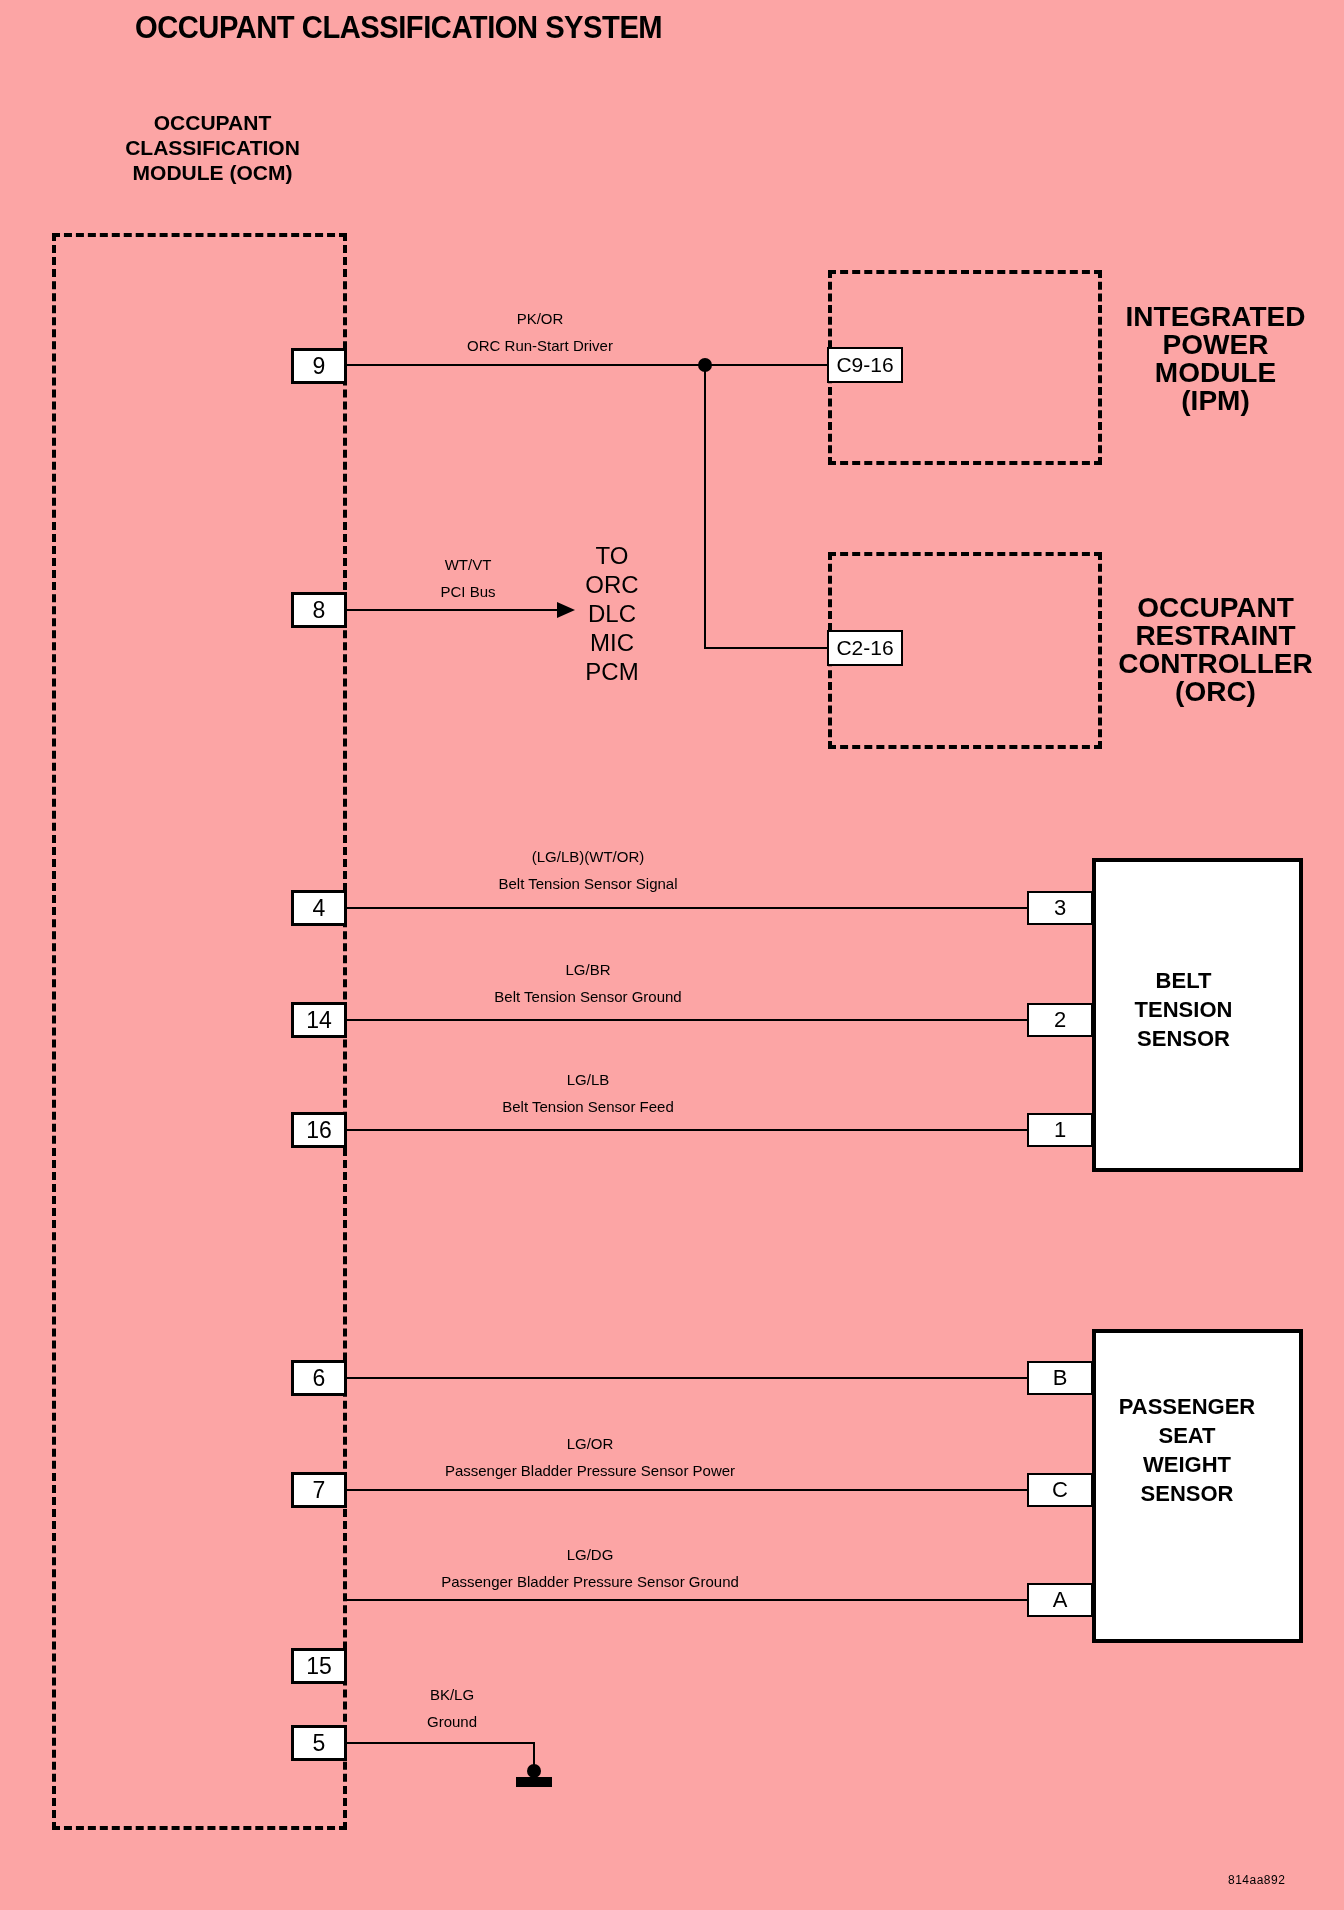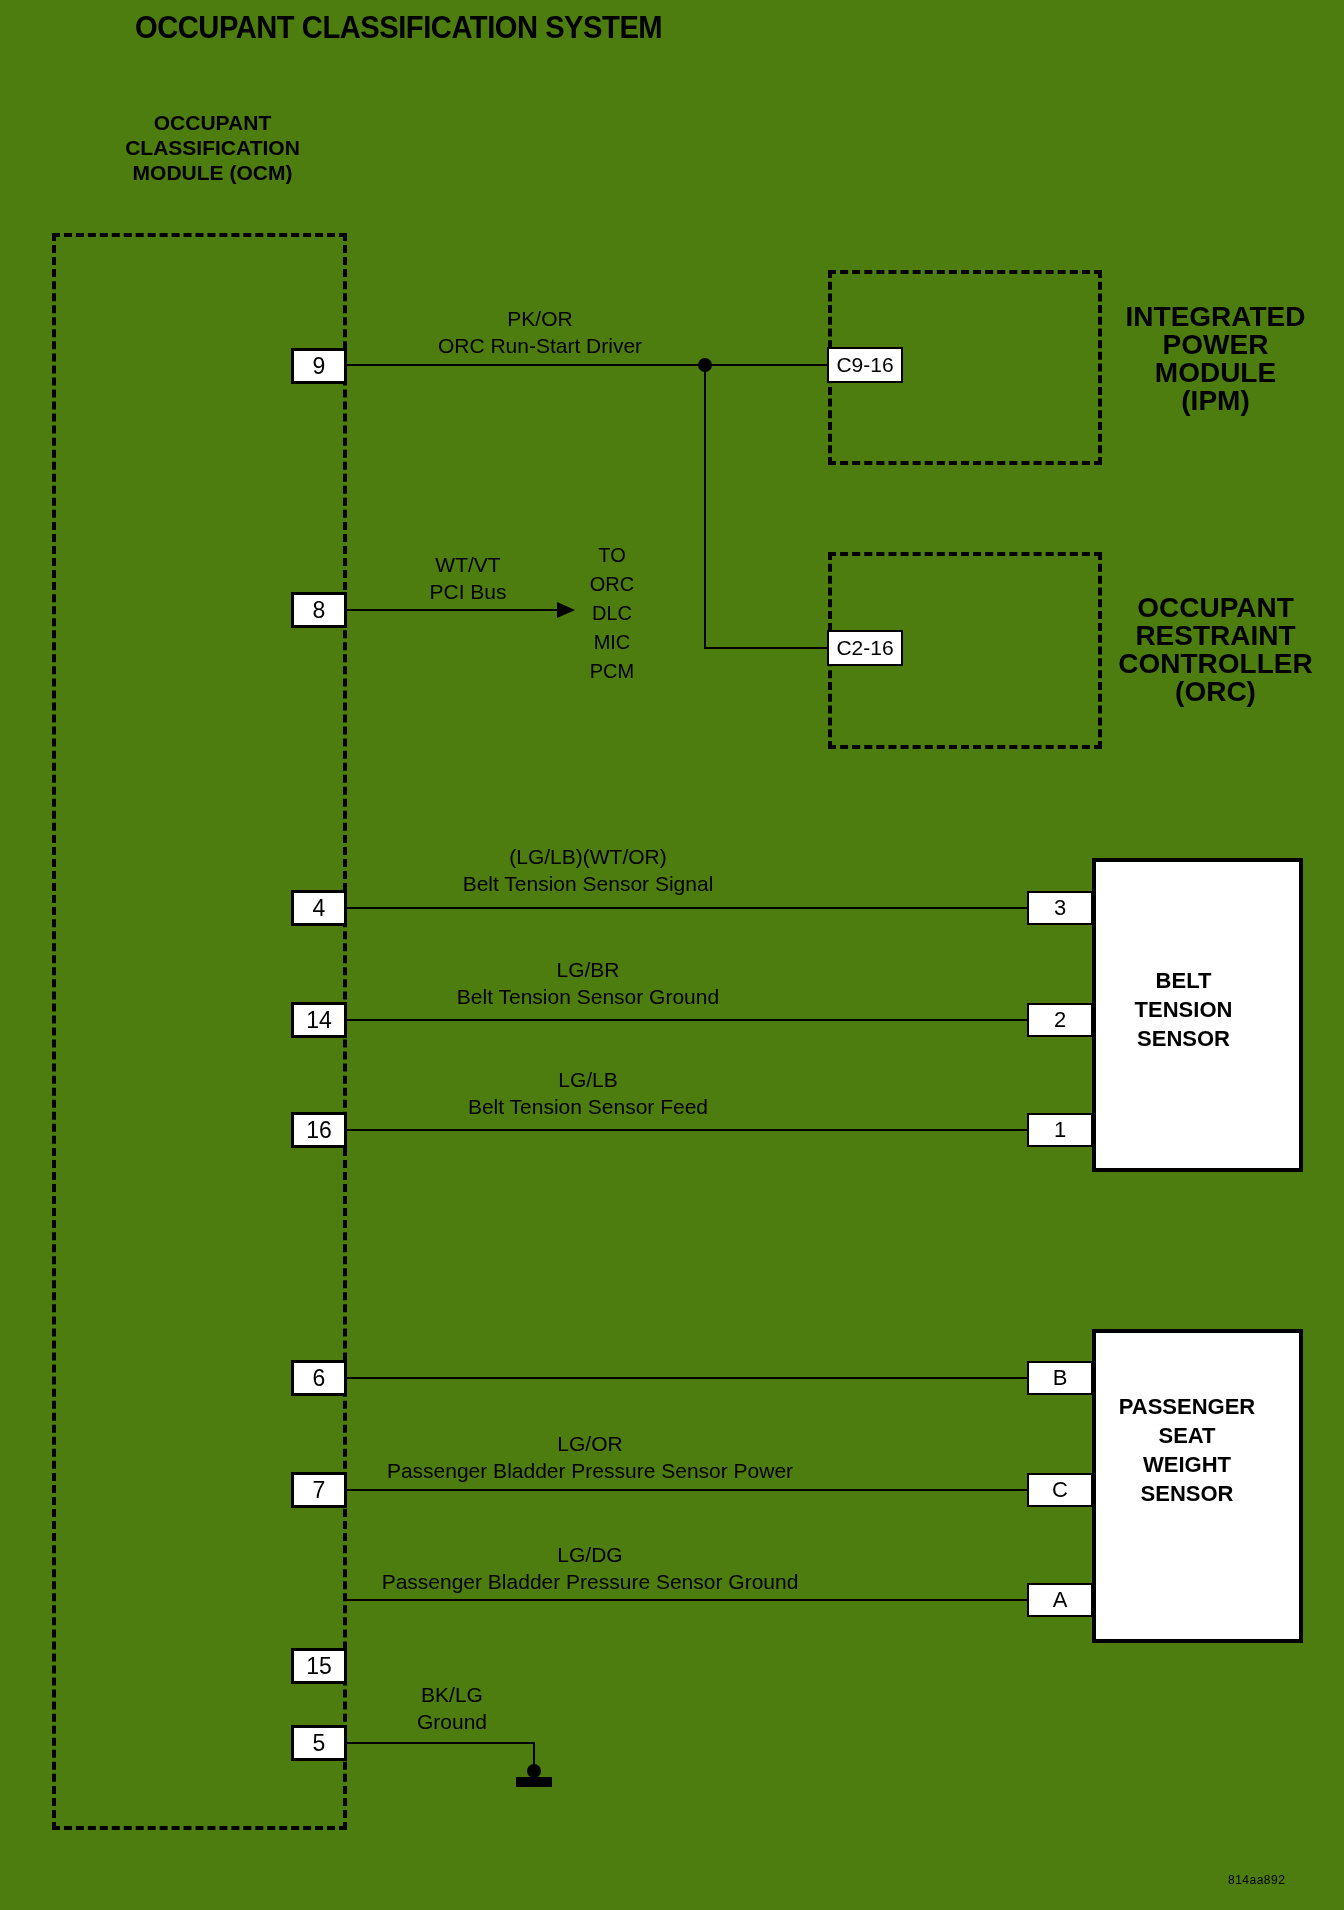--- a/index.html
+++ b/index.html
@@ -1,17 +1,17 @@
 <!DOCTYPE html>
 <html><head>
 <meta charset="utf-8">
 <style>
   html,body{margin:0;padding:0;background:#fff;}
   #canvas{
-    position:relative;width:1344px;height:1910px;background:#4d7c0f;
+    position:relative;width:1344px;height:1910px;background:#fca5a5;
     font-family:"Liberation Sans","DejaVu Sans",sans-serif;color:#000;overflow:hidden;
   }
   .abs{position:absolute;}
   .title{
     font-size:31px;font-weight:bold;letter-spacing:-0.5px;white-space:nowrap;
     transform:scaleX(0.94);transform-origin:left top;
   }
   .modlabel{font-weight:bold;text-align:center;white-space:nowrap;}
   .ocm-label{font-size:21px;line-height:25px;}
   .side-label{font-size:28px;line-height:28px;}
@@ -28,22 +28,22 @@
     display:flex;align-items:center;justify-content:center;
     width:66px;height:34px;font-size:22px;
   }
   .conn{
     box-sizing:border-box;border:2px solid #000;background:#fff;
     display:flex;align-items:center;justify-content:center;
     width:76px;height:36px;font-size:21px;white-space:nowrap;
   }
   .hwire{height:2px;background:#000;}
   .vwire{width:2px;background:#000;}
-  .wlabel{text-align:center;font-size:21px;line-height:27px;white-space:nowrap;}
-  .dest{text-align:center;font-size:20px;line-height:29px;white-space:nowrap;}
+  .wlabel{text-align:center;font-size:15px;line-height:27px;white-space:nowrap;}
+  .dest{text-align:center;font-size:24px;line-height:29px;white-space:nowrap;}
   .dot{width:14px;height:14px;border-radius:50%;background:#000;}
   .arrowhead{
     width:0;height:0;border-left:18px solid #000;
     border-top:8px solid transparent;border-bottom:8px solid transparent;
   }
   .gnd-bar{width:36px;height:10px;background:#000;}
   .code{font-size:12px;letter-spacing:0.5px;}
 </style>
 </head>
 <body>

